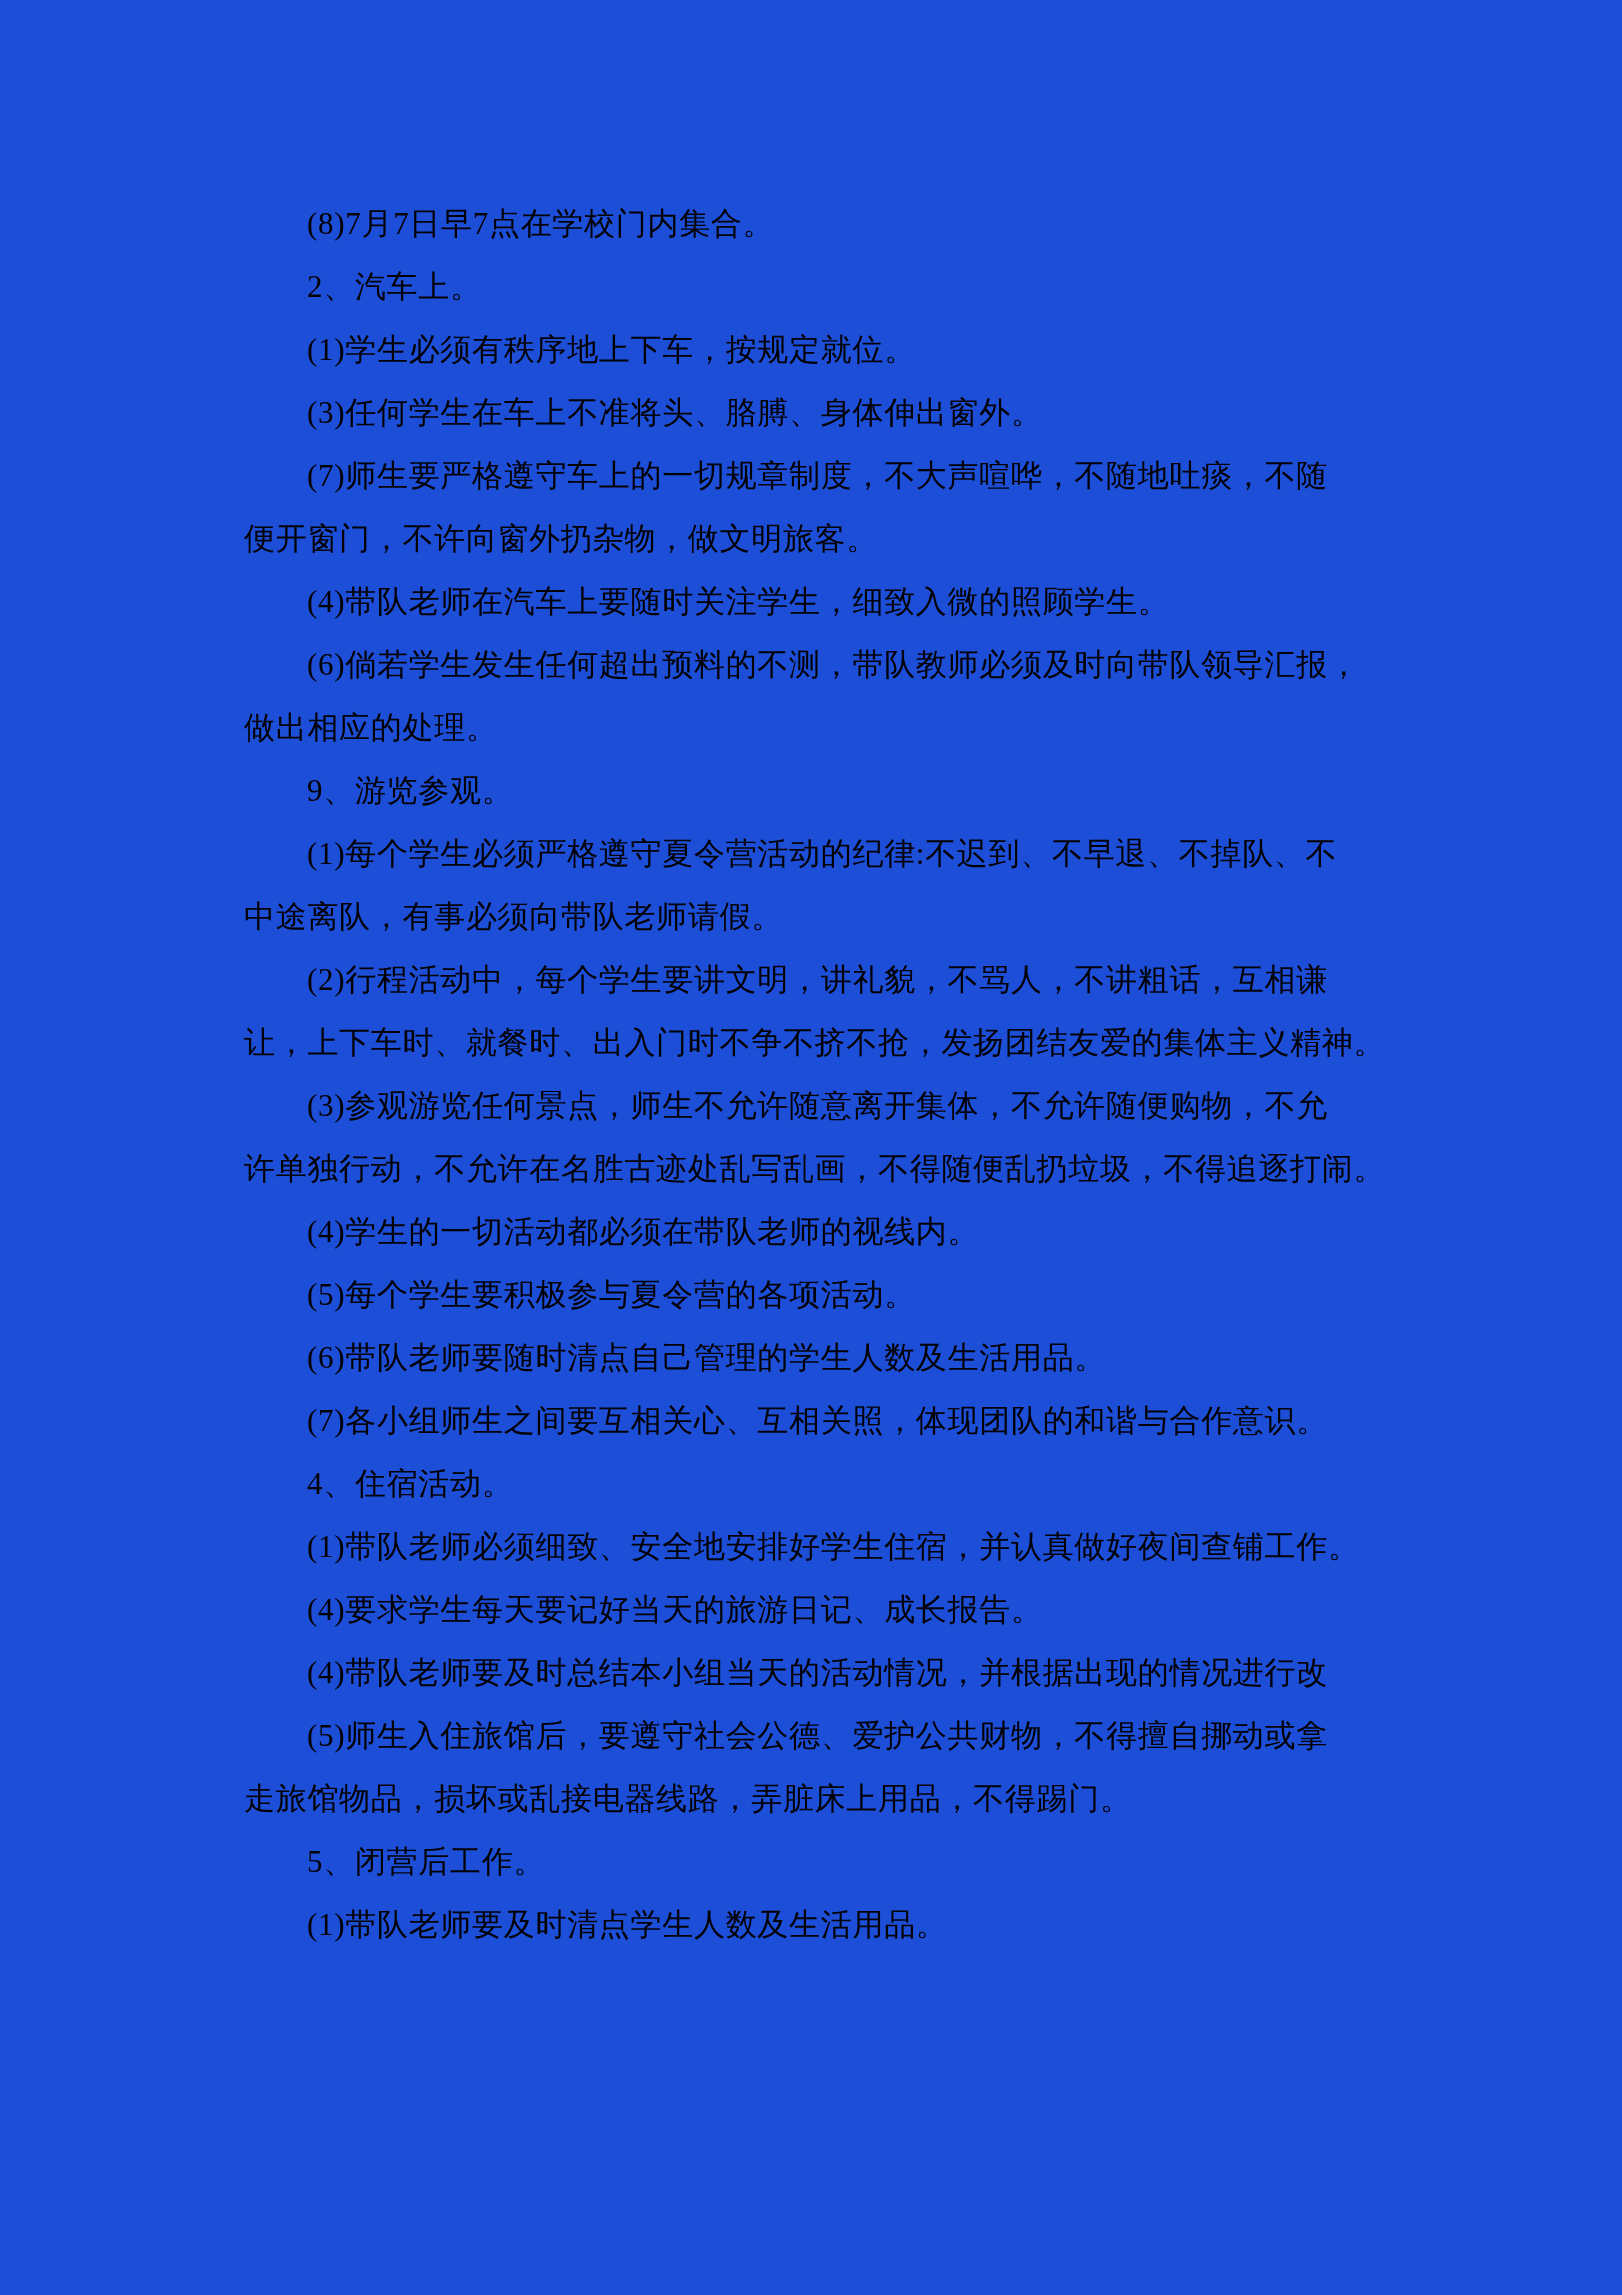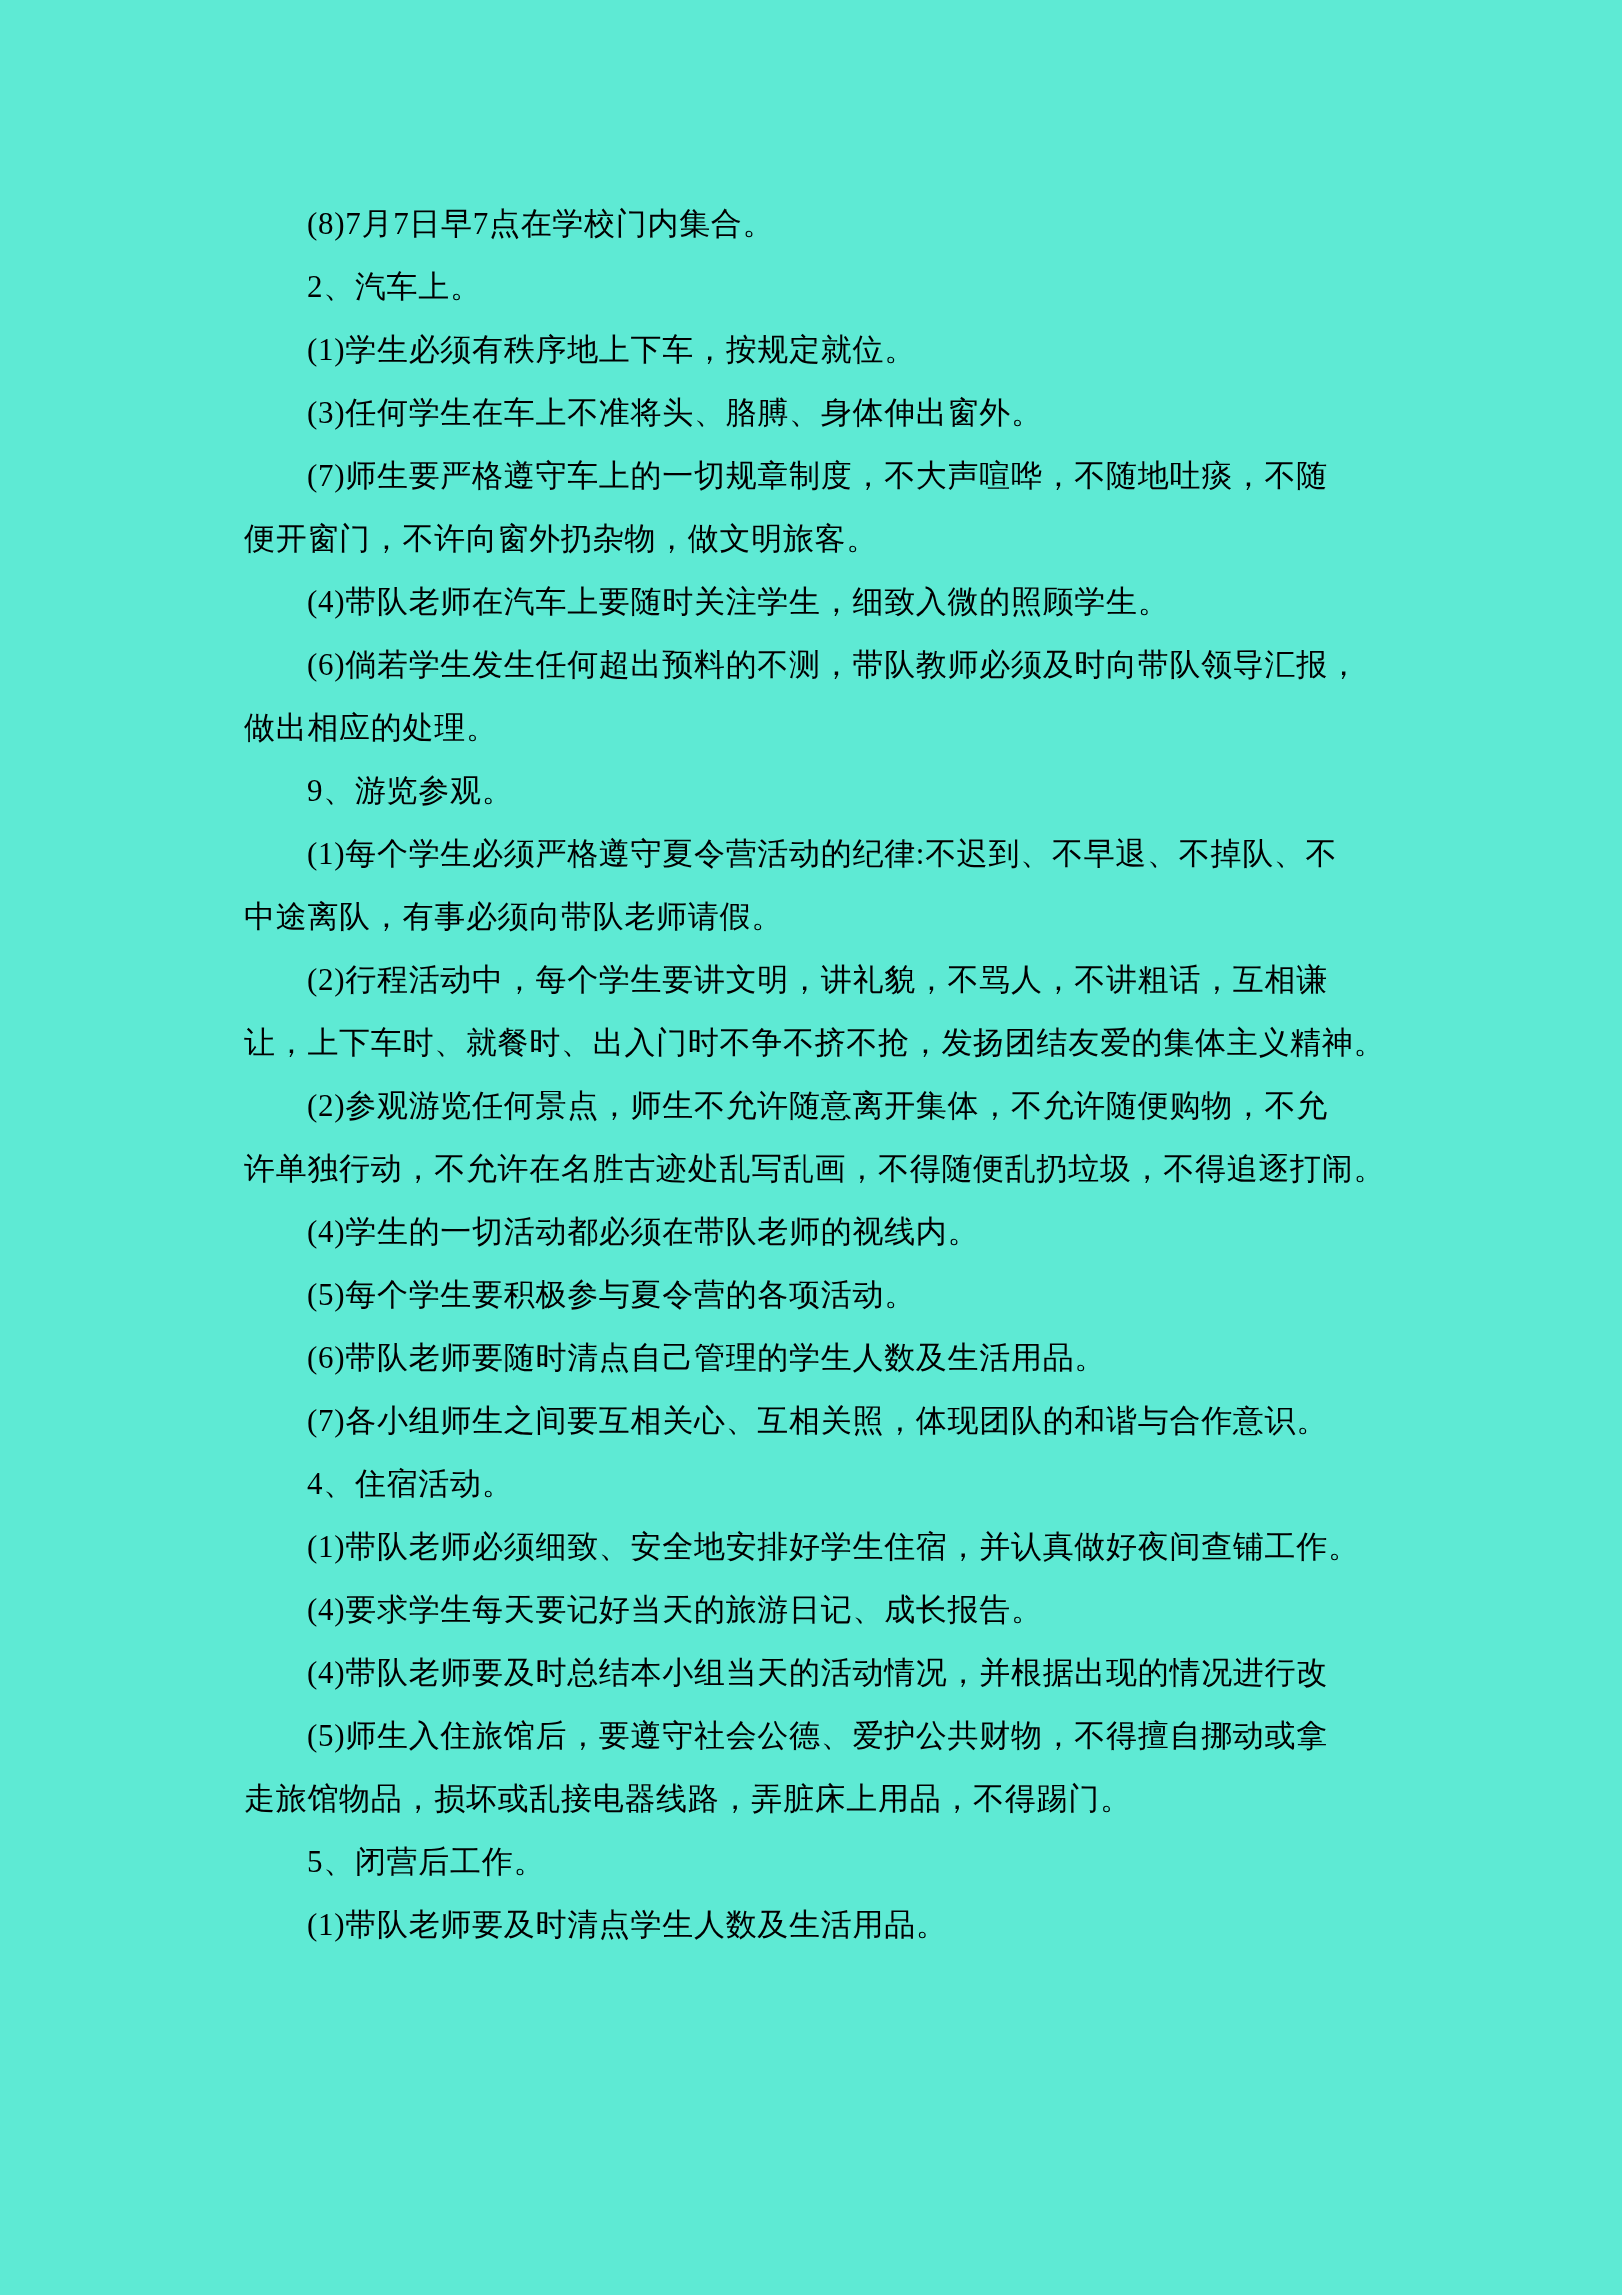--- a/index.html
+++ b/index.html
@@ -4,21 +4,21 @@
 <style>
   html, body {
     margin: 0;
     padding: 0;
     background: #ffffff;
   }
   .page {
     position: relative;
     width: 1623px;
     height: 2295px;
-    background: #5eead4;
+    background: #1d4ed8;
     overflow: hidden;
   }
   .text-block {
     position: absolute;
     left: 244px;
     top: 192px;
     width: 1165px;
     color: #000000;
     font-family: "Liberation Serif", "DejaVu Serif", serif;
     font-size: 31px;
@@ -45,21 +45,21 @@
       <div class="line indent">(7)师生要严格遵守车上的一切规章制度，不大声喧哗，不随地吐痰，不随</div>
       <div class="line">便开窗门，不许向窗外扔杂物，做文明旅客。</div>
       <div class="line indent">(4)带队老师在汽车上要随时关注学生，细致入微的照顾学生。</div>
       <div class="line indent">(6)倘若学生发生任何超出预料的不测，带队教师必须及时向带队领导汇报，</div>
       <div class="line">做出相应的处理。</div>
       <div class="line indent">9、游览参观。</div>
       <div class="line indent">(1)每个学生必须严格遵守夏令营活动的纪律:不迟到、不早退、不掉队、不</div>
       <div class="line">中途离队，有事必须向带队老师请假。</div>
       <div class="line indent">(2)行程活动中，每个学生要讲文明，讲礼貌，不骂人，不讲粗话，互相谦</div>
       <div class="line">让，上下车时、就餐时、出入门时不争不挤不抢，发扬团结友爱的集体主义精神。</div>
-      <div class="line indent">(2)参观游览任何景点，师生不允许随意离开集体，不允许随便购物，不允</div>
+      <div class="line indent">(3)参观游览任何景点，师生不允许随意离开集体，不允许随便购物，不允</div>
       <div class="line">许单独行动，不允许在名胜古迹处乱写乱画，不得随便乱扔垃圾，不得追逐打闹。</div>
       <div class="line indent">(4)学生的一切活动都必须在带队老师的视线内。</div>
       <div class="line indent">(5)每个学生要积极参与夏令营的各项活动。</div>
       <div class="line indent">(6)带队老师要随时清点自己管理的学生人数及生活用品。</div>
       <div class="line indent">(7)各小组师生之间要互相关心、互相关照，体现团队的和谐与合作意识。</div>
       <div class="line indent">4、住宿活动。</div>
       <div class="line indent">(1)带队老师必须细致、安全地安排好学生住宿，并认真做好夜间查铺工作。</div>
       <div class="line indent">(4)要求学生每天要记好当天的旅游日记、成长报告。</div>
       <div class="line indent">(4)带队老师要及时总结本小组当天的活动情况，并根据出现的情况进行改</div>
       <div class="line indent">(5)师生入住旅馆后，要遵守社会公德、爱护公共财物，不得擅自挪动或拿</div>

